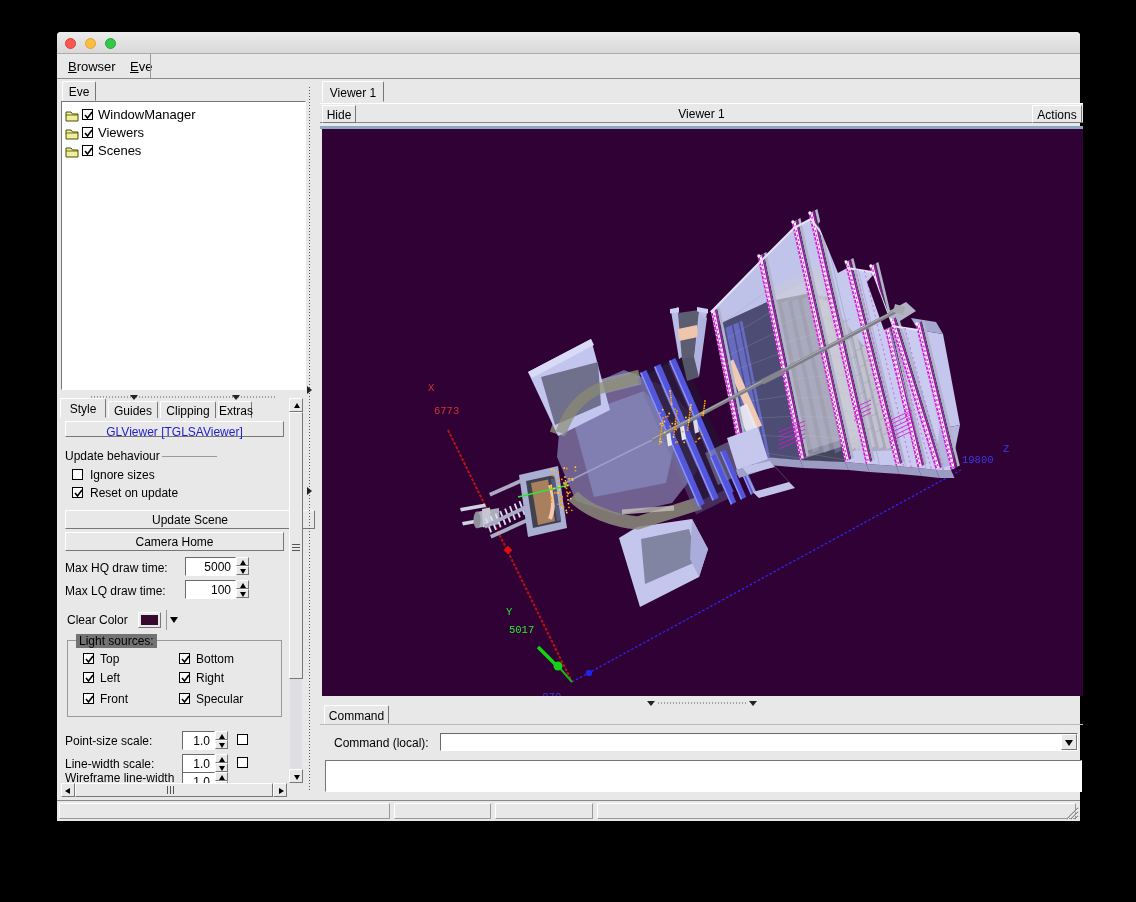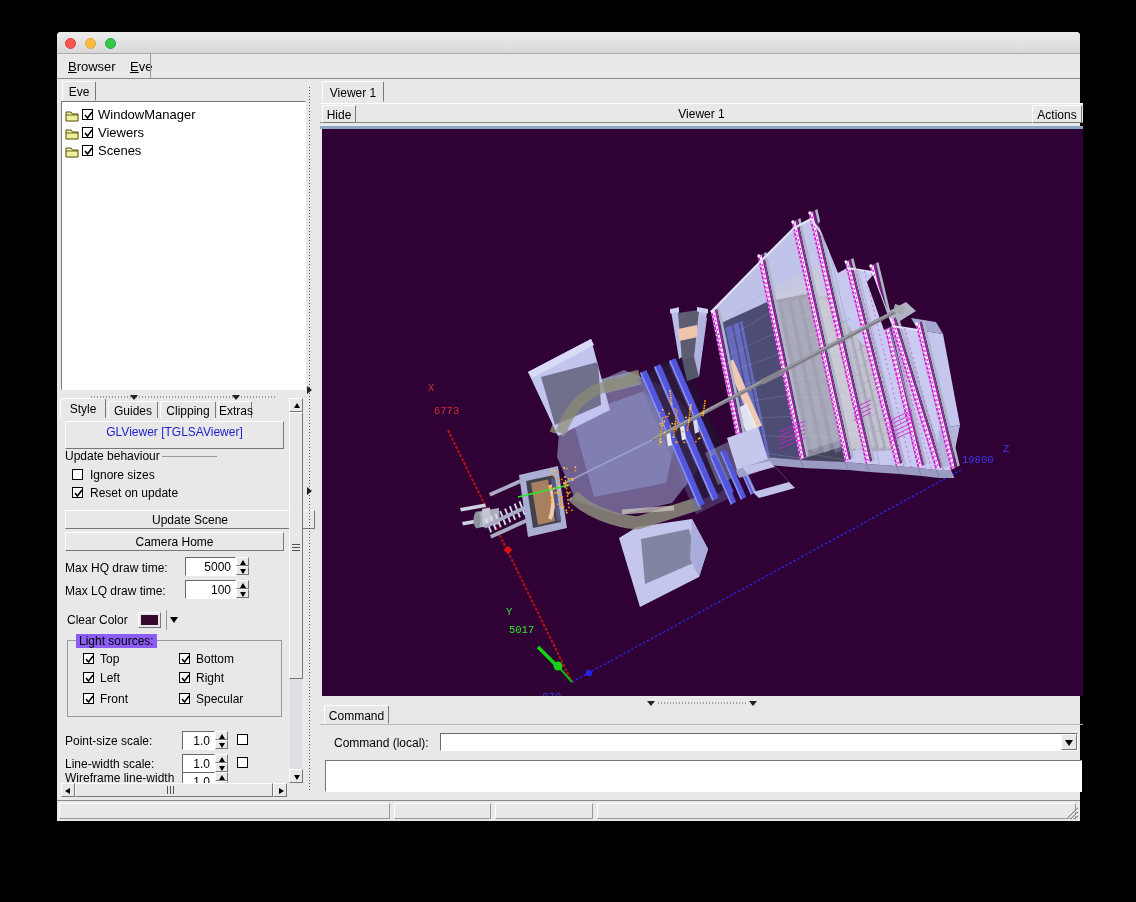--- a/index.html
+++ b/index.html
@@ -85,21 +85,21 @@
         <line x1="30" y1="4" x2="215" y2="4" stroke="#555" stroke-width="1" stroke-dasharray="1,2"></line>
         <path d="M69 2 l8 0 l-4 5 z" fill="#222"></path>
           <path d="M171 2 l8 0 l-4 5 z" fill="#222"></path>
       </svg>
     </div>
 
     <div class="tab" style="left:3px; top:319px; width:46px; height:20px; border-bottom:1px solid #e8e8e8; z-index:2; padding-top:3px;">Style</div>
     <div class="tab" style="left:51px; top:322px; width:50px; height:17px; padding-top:2px;">Guides</div>
     <div class="tab" style="left:103px; top:322px; width:56px; height:17px; padding-top:2px;">Clipping</div>
     <div class="tab" style="left:161px; top:322px; width:34px; height:17px; padding-top:2px;">Extras</div>
-    <div class="btn" style="left:8px; top:342px; width:219px; height:28px; color:#2222cc; padding-top:3px;">GLViewer [TGLSAViewer]</div>
+    <div class="btn" style="left:8px; top:342px; width:219px; height:16px; color:#2222cc; padding-top:3px;">GLViewer [TGLSAViewer]</div>
     <div class="lbl" style="left:8px; top:370px;">Update behaviour</div>
     <div class="abs" style="left:105px; top:377px; width:55px; height:1px; background:#9a9a9a;"></div>
     <div class="cb" style="left:15px; top:390px;"></div>
     <div class="lbl" style="left:33px; top:389px;">Ignore sizes</div>
     <div class="cb" style="left:15px; top:408px;">
         <svg width="11" height="11">
           <path d="M2 5 l2.5 3 l4.5 -6" stroke="#000" stroke-width="1.6" fill="none"></path>
         </svg>
       </div>
     <div class="lbl" style="left:33px; top:407px;">Reset on update</div>
@@ -125,21 +125,21 @@
           <div class="arr" style="left:2.5px; top:2px; border-left:3.5px solid transparent; border-right:3.5px solid transparent; border-top:5px solid #000;"></div>
         </div>
     </div>
     <div class="lbl" style="left:10px; top:534px;">Clear Color</div>
     <div class="abs raised" style="left:81px; top:533px; width:23px; height:16px;">
         <div class="abs" style="left:2px; top:2px; width:17px; height:10px; background:#38092f;"></div>
       </div>
     <div class="abs" style="left:109px; top:531px; width:1px; height:20px; background:#999;"></div>
     <div class="arr" style="left:113px; top:538px; border-left:4.5px solid transparent; border-right:4.5px solid transparent; border-top:6px solid #000;"></div>
     <div class="abs" style="left:10px; top:561px; width:215px; height:77px; border:1px solid #999;">
-      <div class="abs" style="left:8px; top:-7px; background:#8b5cf6; padding:0 3px;">Light sources:</div>
+      <div class="abs" style="left:8px; top:-7px; background:#737373; padding:0 3px;">Light sources:</div>
       <div class="cb" style="left:15px; top:12px;">
           <svg width="11" height="11">
             <path d="M2 5 l2.5 3 l4.5 -6" stroke="#000" stroke-width="1.6" fill="none"></path>
           </svg>
         </div>
       <div class="lbl" style="left:32px; top:11px;">Top</div>
       <div class="cb" style="left:111px; top:12px;">
           <svg width="11" height="11">
             <path d="M2 5 l2.5 3 l4.5 -6" stroke="#000" stroke-width="1.6" fill="none"></path>
           </svg>

